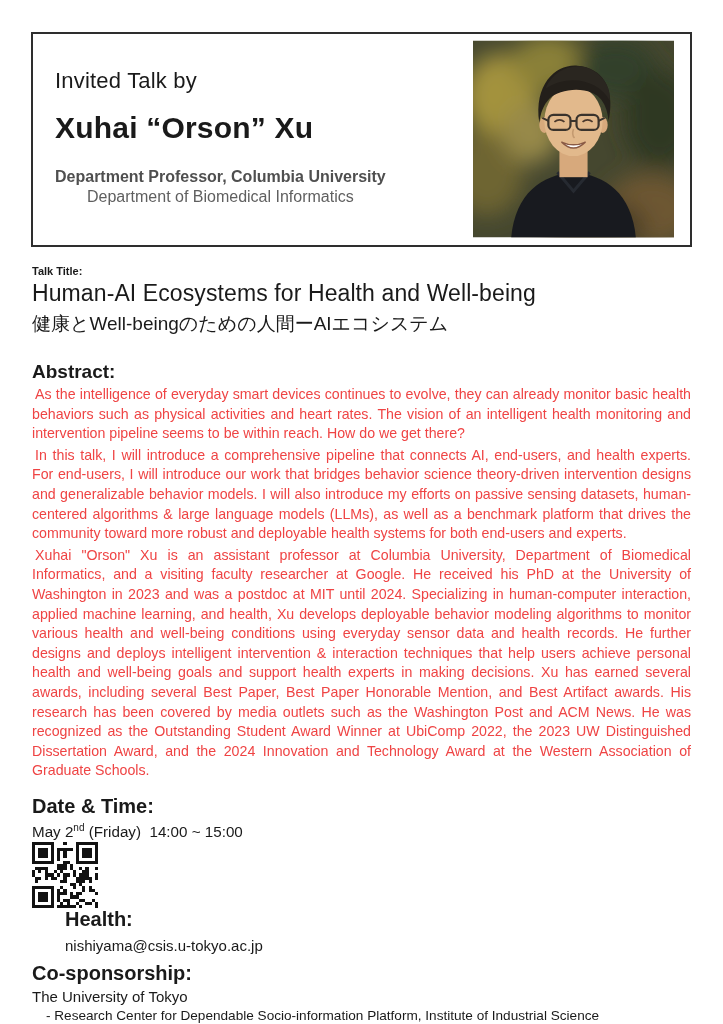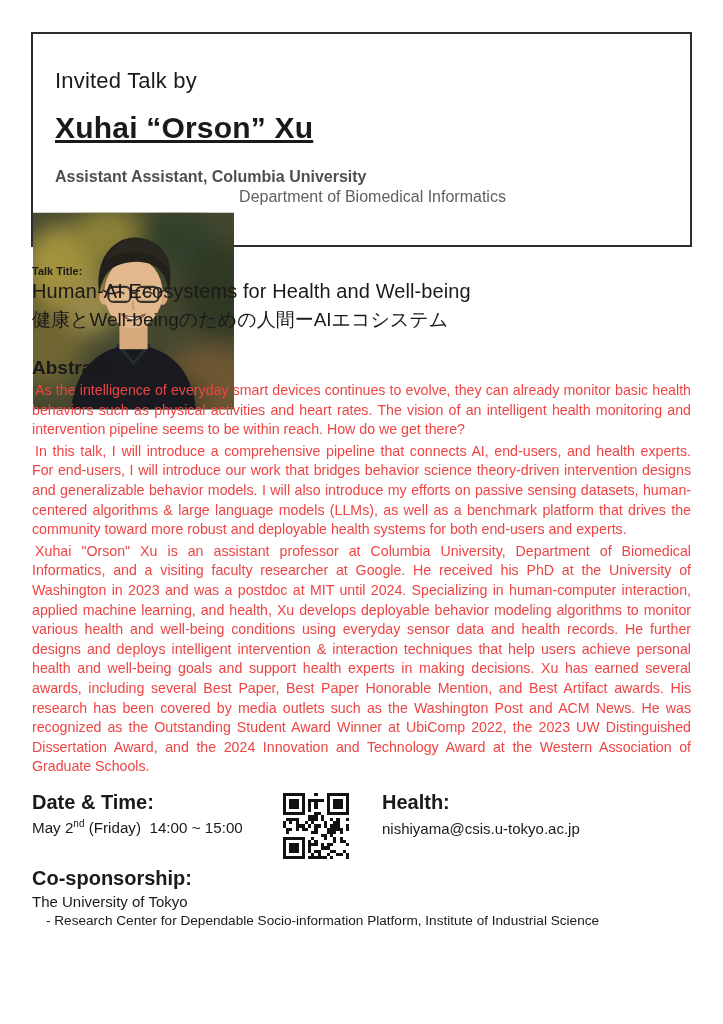--- a/index.html
+++ b/index.html
@@ -5,43 +5,43 @@
   * { margin:0; padding:0; box-sizing:border-box; }
   body { background:#e8e8e8; font-family:"Liberation Sans", sans-serif; }
   .page {
     width:723px; height:1024px; margin:0 auto; background:#ffffff;
     color:#1a1a1a; position:relative; overflow:hidden;
   }
   
   .header-box {
     margin:32px 31px 0 31px; height:215px;
     border:2px solid #2e2e2e;
-    display:flex; justify-content:space-between;flex-direction:column;
+    display:flex; justify-content:space-between;
   }
   .header-text { padding:34px 0 0 22px; }
   .kicker { font-size:22px; letter-spacing:.2px; }
-  .speaker-name { font-size:30px; font-weight:bold; margin-top:17px; letter-spacing:.2px;text-decoration:underline; }
+  .speaker-name { font-size:30px; font-weight:bold; margin-top:17px; letter-spacing:.2px; }
   .affiliation { margin-top:23px; }
   .affil-1 { font-size:16px; font-weight:bold; color:#4f4f4f; }
   .affil-2 { font-size:16px; color:#5f5f5f; margin-top:2px;text-align:center; }
   .photo-wrap { margin:6px 16px 0 0; width:201px; height:198px; flex:none; }
   .photo-wrap svg { display:block; }
   
   .content { margin:0 32px; }
   .talk-label { margin-top:18px; font-size:11px; font-weight:bold; }
-  .talk-title-en { font-size:20px; margin-top:3px; letter-spacing:.1px; }
+  .talk-title-en { font-size:23px; margin-top:3px; letter-spacing:.1px; }
   .talk-title-ja { font-size:19px; margin-top:4px; }
   .section-label { margin-top:24px; font-size:19px; font-weight:bold; }
   .body-text {
     font-size:14.2px; line-height:1.38; text-align:justify;
     text-indent:.22em; margin-top:2px; color:#ef4444;
   }
   .bio-label { margin-top:12px; }
   
-  .details { display:flex; margin:14px 32px 0 32px; align-items:flex-start; }
+  .details { display:flex; margin:14px 32px 0 32px; align-items:flex-start;flex-direction:column; }
   .col-label { font-size:20px; font-weight:bold; }
   .col-datetime { width:251px; flex:none; }
   .col-place { width:99px; flex:none; }
   .col-contact { margin-left:33px; }
   .detail-line { font-size:15.2px; margin-top:4px; }
   .place-line2 { padding-left:5px; margin-top:2px; }
   .date-ordinal { font-size:10px; vertical-align:super; }
   .qr-wrap { width:66px; height:66px; flex:none; margin-top:2px; }
   .email { font-size:15px; margin-top:6px; }
   
@@ -53,21 +53,21 @@
 </head>
 <body>
 
 <div class="page">
 
   <div class="header-box">
     <div class="header-text">
       <div class="kicker">Invited Talk by</div>
       <div class="speaker-name">Xuhai “Orson” Xu</div>
       <div class="affiliation">
-        <div class="affil-1">Assistant Assistant, Columbia University</div>
+        <div class="affil-1">Department Professor, Columbia University</div>
         <div class="affil-2">Department of Biomedical Informatics</div>
       </div>
     </div>
     <div class="photo-wrap">
 
       <svg viewBox="0 0 200 196" width="201" height="198" aria-hidden="true">
         <defs>
           <filter id="bok" x="-60%" y="-60%" width="220%" height="220%">
             <feGaussianBlur stdDeviation="11"></feGaussianBlur>
           </filter>

